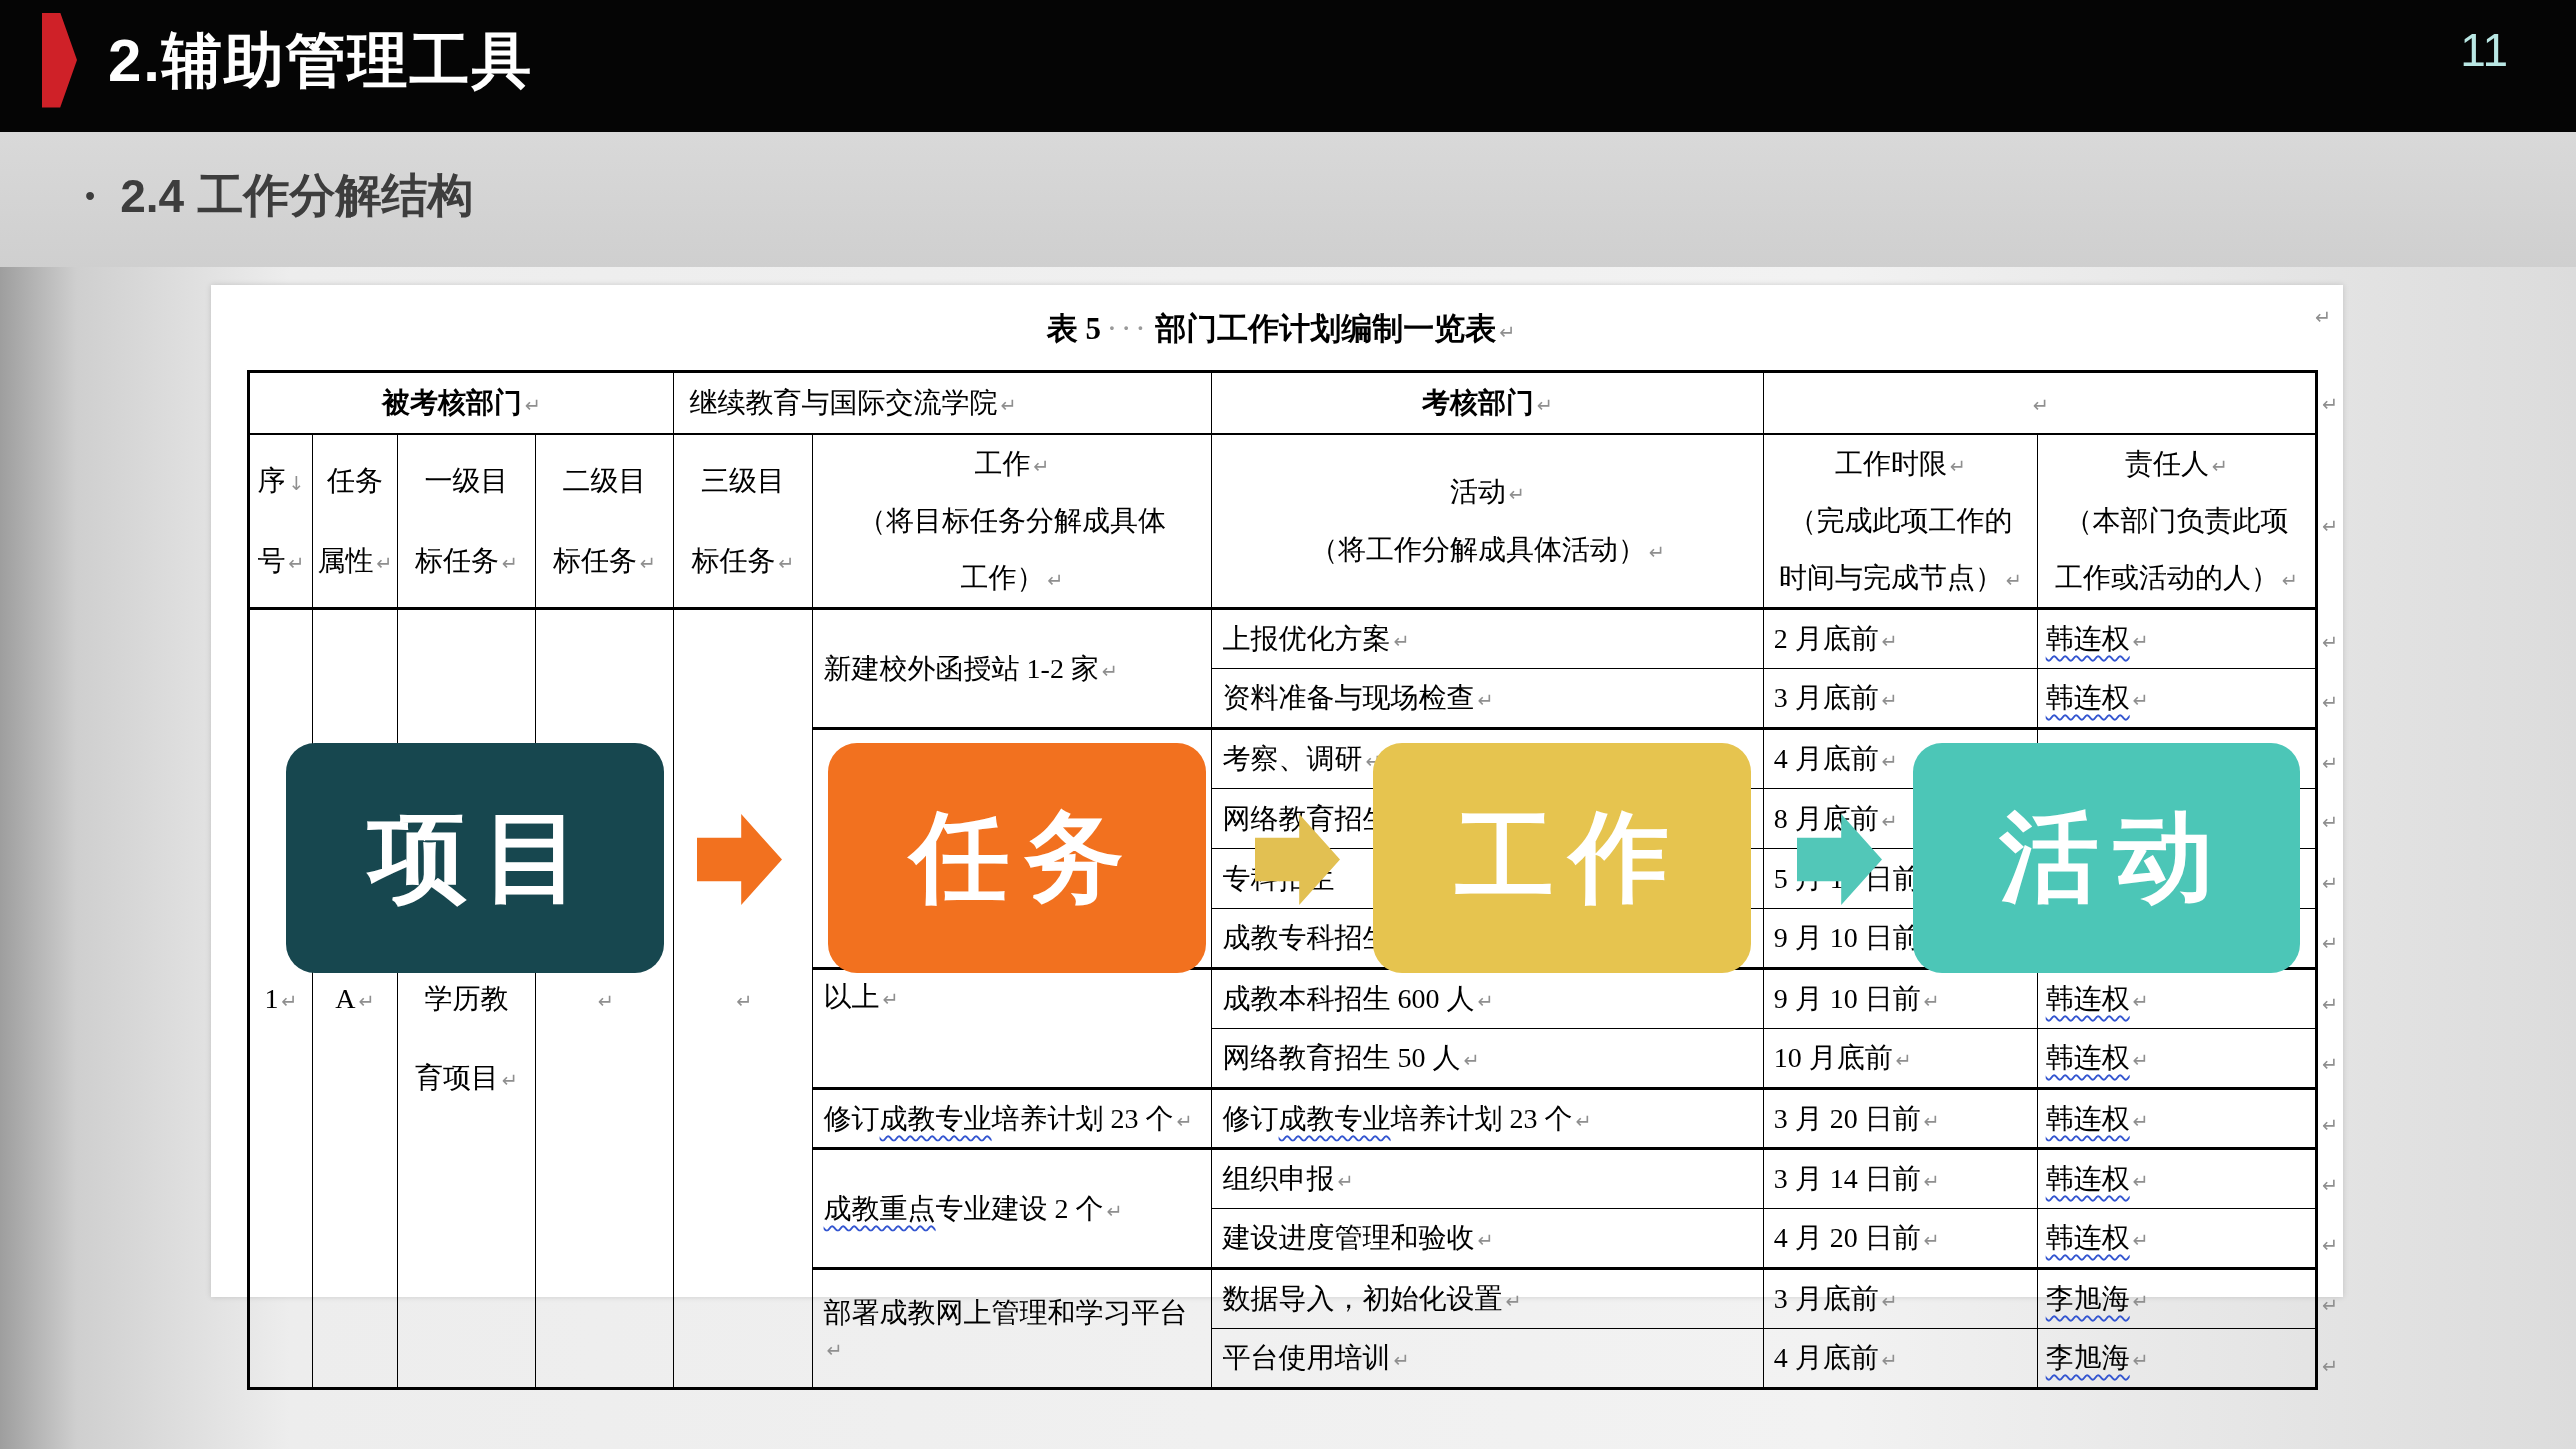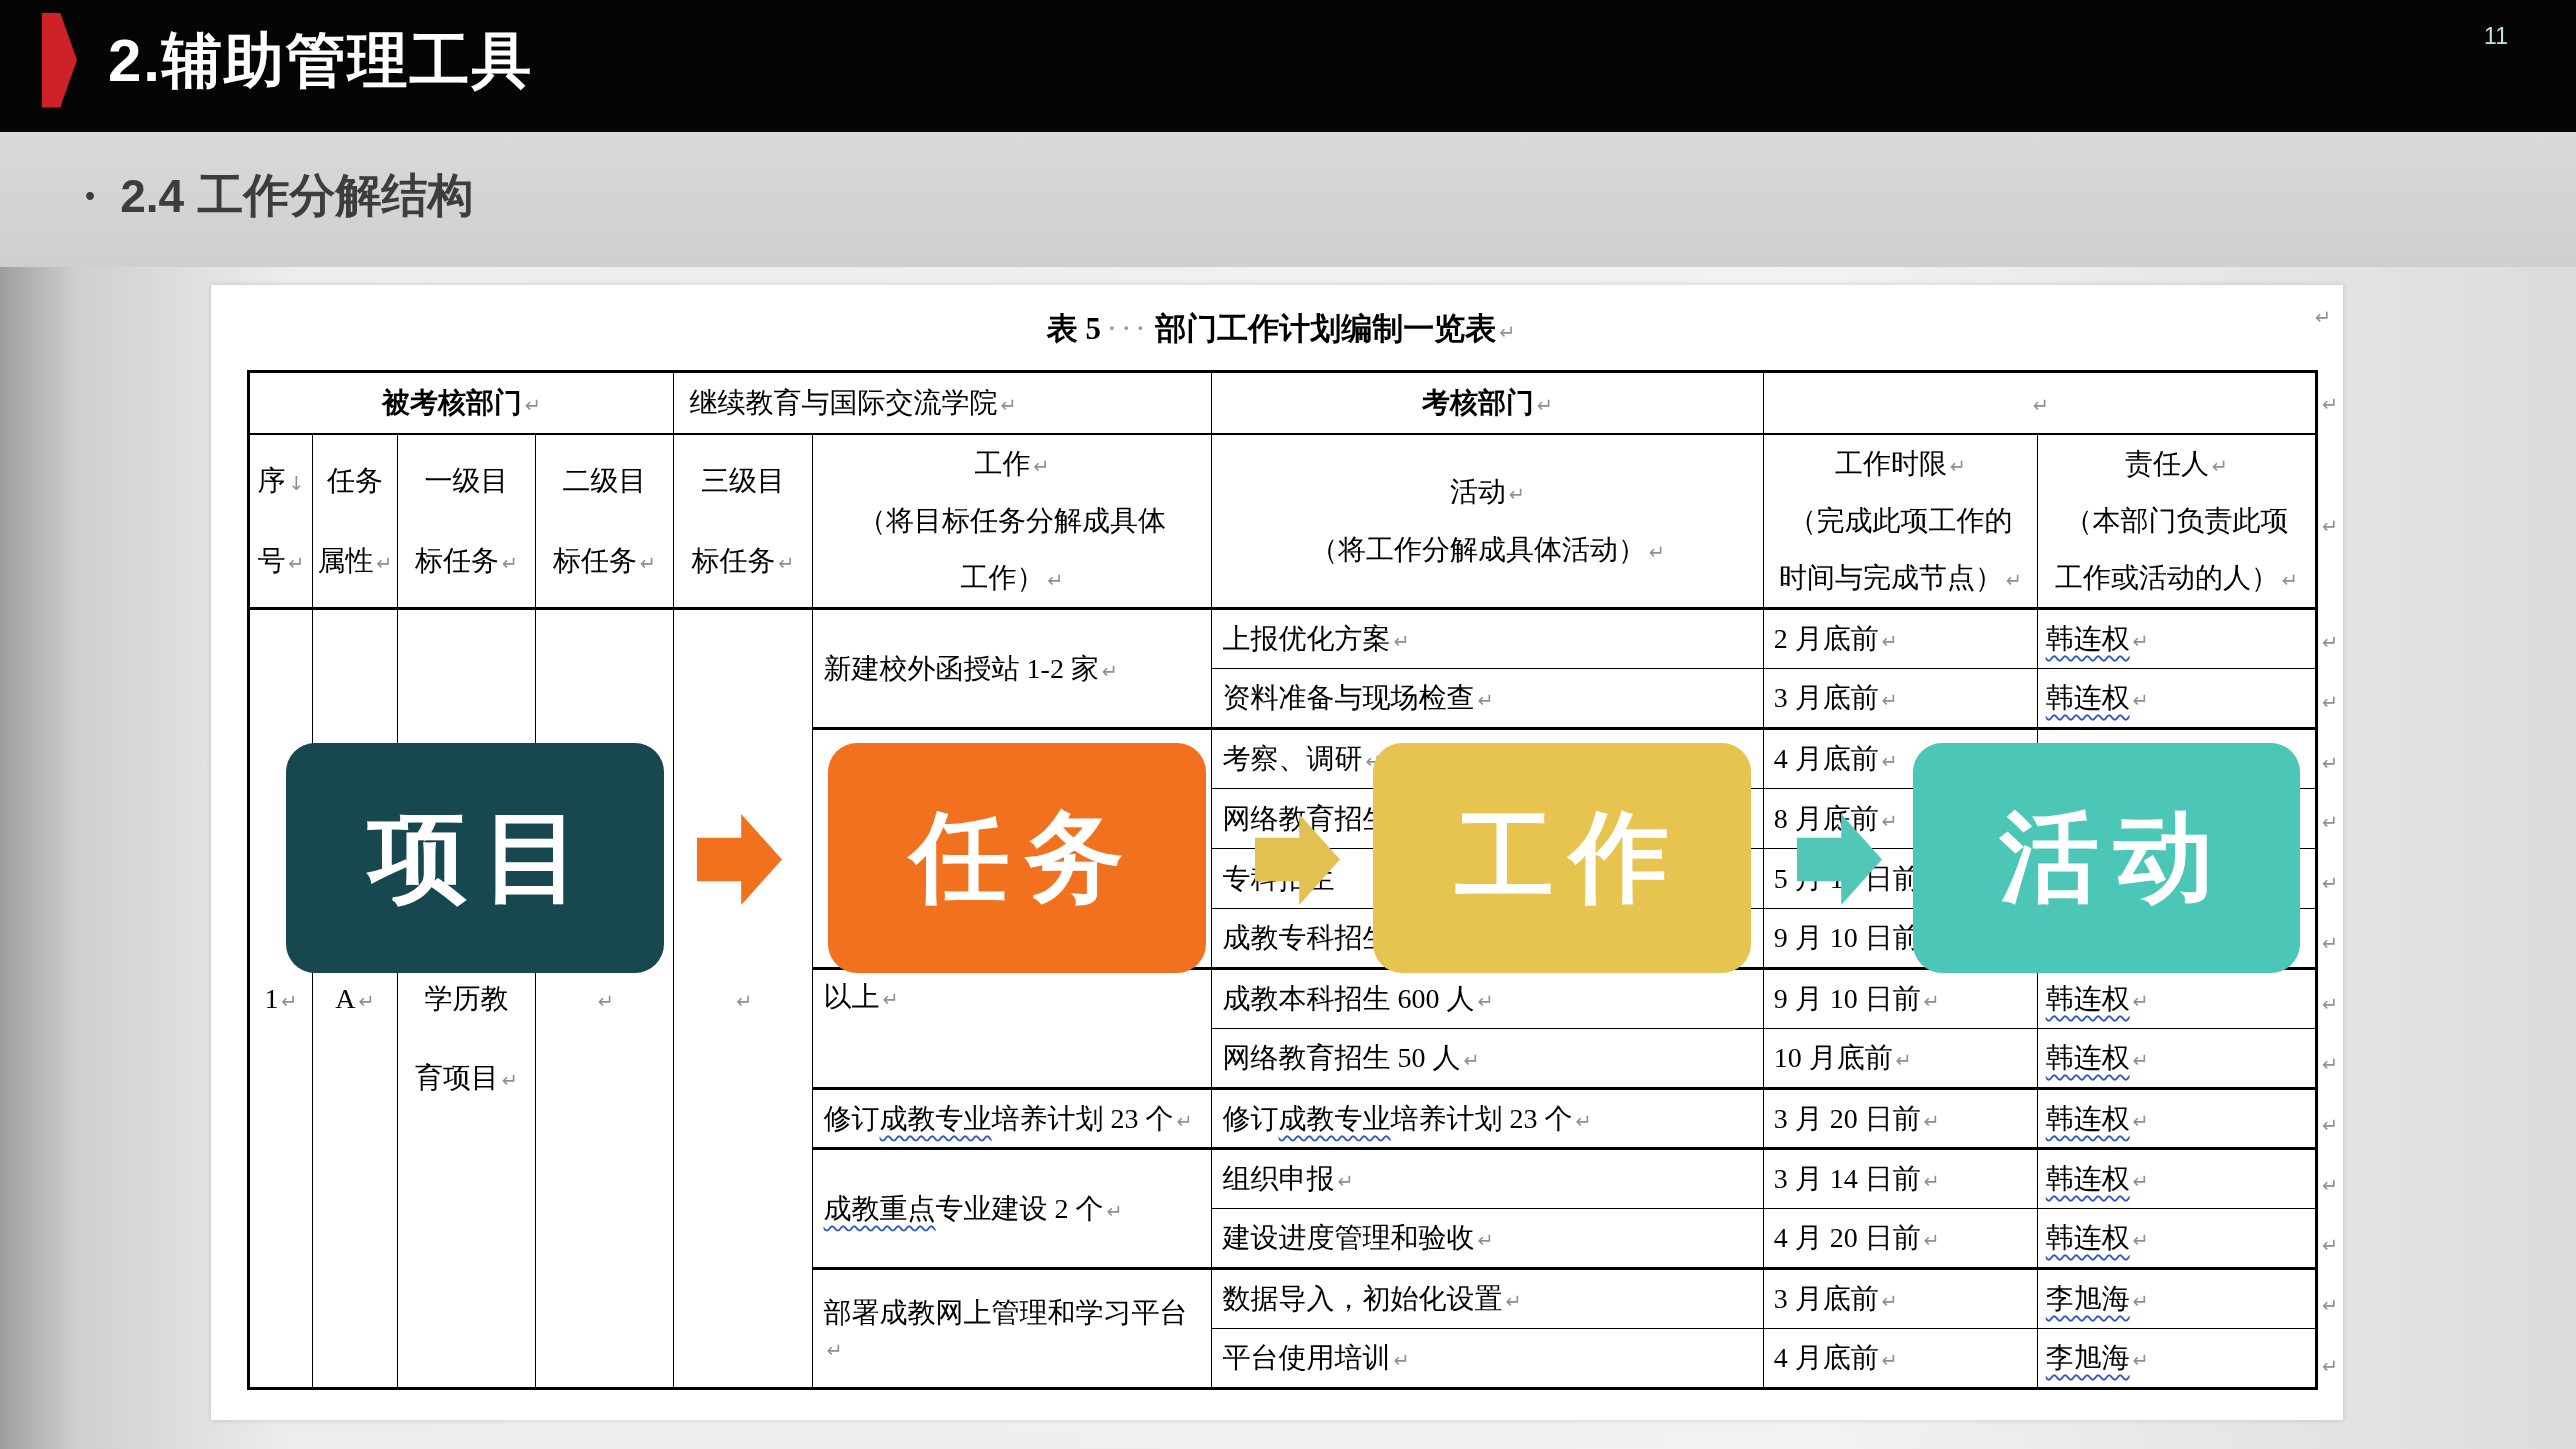--- a/index.html
+++ b/index.html
@@ -4,30 +4,30 @@
 <style>
   html,body{margin:0;padding:0;}
   .slide{position:relative;width:2576px;height:1450px;overflow:hidden;
          background:linear-gradient(to right,#9e9e9e 0px,#cfcfcf 77px,#ededed 290px,#f2f2f2 1835px,#dcdcdc 2576px);
          font-family:"Liberation Sans",sans-serif;}
   
   .topbar{position:absolute;left:0;top:0;width:2576px;height:132px;background:#050505;}
   .red-accent{position:absolute;left:42px;top:12.6px;width:35px;height:95px;background:#cf2128;
               clip-path:polygon(0 0,52% 0,100% 50%,52% 100%,0 100%);}
   .slide-title{position:absolute;left:108px;top:21px;font-size:60px;font-weight:600;color:#ffffff;letter-spacing:1.9px;}
-  .page-number{position:absolute;right:68px;top:23px;font-size:23px;color:#b9e7e4;}
+  .page-number{position:absolute;right:68px;top:23px;font-size:46px;color:#b9e7e4;}
   
   .subband{position:absolute;left:0;top:132px;width:2576px;height:135px;
            background:linear-gradient(to bottom,#d9d9d9,#cfcfcf);}
   .subtitle{position:absolute;left:85px;top:33px;font-size:46px;color:#3d3d3d;display:flex;align-items:center;}
   .sub-bullet{font-size:29px;margin-right:25px;}
   .sub-num{font-weight:700;margin-right:13.5px;}
   .sub-text{font-weight:600;}
   
-  .doc{position:absolute;left:211px;top:285px;width:2132px;height:1135px;background:#ffffff;
+  .doc{position:absolute;left:211px;top:285px;width:2132px;height:1012px;background:#ffffff;
        box-shadow:0 0 5.8px rgba(0,0,0,0.15);font-family:"Liberation Serif","DejaVu Serif",serif;color:#000;}
   .doc-title{position:absolute;left:36px;top:23px;width:2068px;text-align:center;font-size:31px;font-weight:700;}
   .doc-title .dots{color:#9a9a9a;font-weight:400;letter-spacing:3.9px;margin:0 5.8px;}
   
   .pm{font-size:19.3px;color:#8f8f8f;font-weight:400;font-family:"DejaVu Sans",sans-serif;margin-left:2.9px;}
   .lbm{font-size:19.3px;color:#8f8f8f;font-weight:400;font-family:"DejaVu Sans",sans-serif;margin-left:2.9px;}
   .pm-out{position:absolute;font-size:19.3px;color:#8f8f8f;font-family:"DejaVu Sans",sans-serif;}
   
   .wtable{position:absolute;left:36px;top:85px;border-collapse:collapse;table-layout:fixed;
           font-size:28px;color:#000;}

